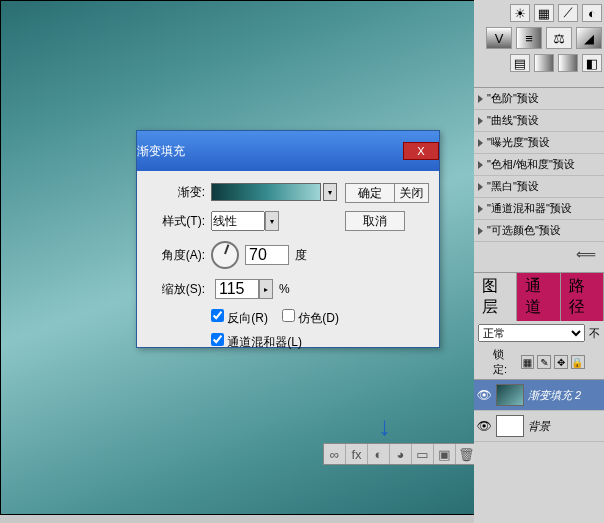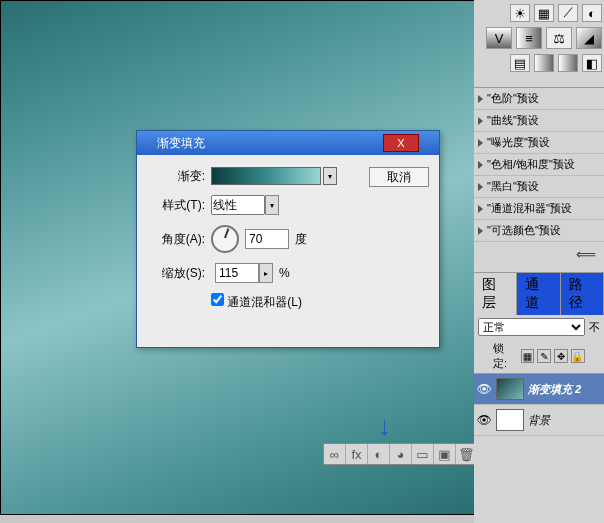--- a/index.html
+++ b/index.html
@@ -30,67 +30,67 @@
 
 .preset-list { margin-top: 6px; border-top: 1px solid #999; }
 .preset-item { display: flex; align-items: center; padding: 3px 4px; font-size: 11px; 
   background: #d4d4d4; border-bottom: 1px solid #bbb; }
 .preset-item .tri { width: 0; height: 0; border-left: 5px solid #555; 
   border-top: 4px solid transparent; border-bottom: 4px solid transparent; margin-right: 4px; }
 
 .fold-btn { text-align: right; padding: 4px 8px; font-size: 14px; color: #444; }
 
 .layers-panel { margin-top: 6px; border-top: 1px solid #999; }
-.lp-tabs { display: flex; background: #1d4ed8; font-size: 14px; }
+.lp-tabs { display: flex; background: #be185d; font-size: 16px; }
 .lp-tab { padding: 3px 8px; border-right: 1px solid #999; }
 .lp-tab.active { background: #d4d4d4; }
 .lp-row1 { display: flex; align-items: center; padding: 3px 4px; gap: 4px; }
 .lp-row1 select { font-size: 11px; flex: 1; height: 18px; }
 .lp-row1 .opac { font-size: 11px; }
 .lp-row2 { display: flex; align-items: center; padding: 2px 19px; font-size: 11px; gap: 3px; 
   border-bottom: 1px solid #999; }
 .lp-lock-ic { width: 14px; height: 14px; border: 1px solid #888; display: inline-flex; 
   align-items: center; justify-content: center; font-size: 10px; }
 
 .layer-item { display: flex; align-items: center; padding: 4px 2px; border-bottom: 1px solid #bbb; 
   font-size: 11px; }
 .layer-item.sel { background: #5a7fb8; color: #fff; }
-.layer-item.sel .lname { font-weight: bold; }
+.layer-item.sel .lname { font-weight: normal; }
 .eye { width: 16px; text-align: center; font-size: 12px; }
 .thumb { width: 28px; height: 22px; border: 1px solid #666; margin: 0 4px; }
 .thumb.grad { background: linear-gradient(135deg, #1a4547, #7ab8ba); }
 .thumb.white { background: #fff; }
 .lname { font-style: italic; }
 
 
 .dialog { position: absolute; left: 136px; top: 130px; width: 304px; height: 218px; 
   background: #ececec; border: 1px solid #2a5a9c; box-shadow: 2px 2px 6px rgba(0,0,0,0.3); }
-.titlebar { height: 24px; background: linear-gradient(to bottom, #4a8de8, #2962c8); 
-  display: flex; align-items: center; padding: 0 20px; color: #fff; font-size: 12px; }
+.titlebar { height: 40px; background: linear-gradient(to bottom, #4a8de8, #2962c8); 
+  display: flex; align-items: center; padding: 0 0; color: #fff; font-size: 12px; }
 .titlebar .ttl { flex: 1; }
 .titlebar .close { width: 36px; height: 18px; background: #c43030; color: #fff; 
   display: flex; align-items: center; justify-content: center; font-size: 11px; 
   border: 1px solid #800; }
 
 .dlg-body { padding: 12px 10px; position: relative; font-size: 12px; }
 .dlg-row { display: flex; align-items: center; margin-bottom: 10px; }
 .dlg-row .lbl { width: 58px; text-align: right; margin-right: 6px; }
 .grad-pre { width: 110px; height: 18px; border: 1px solid #666; 
   background: linear-gradient(to right, #0d3a3c, #358a8d, #9fd4d5); }
 .grad-dd { width: 14px; height: 18px; border: 1px solid #666; background: #ddd; 
   display: flex; align-items: center; justify-content: center; font-size: 8px; margin-left: 2px; }
 .sel-style { width: 54px; height: 20px; font-size: 12px; }
 .dd2 { width: 14px; height: 20px; background: #ddd; border: 1px solid #888; 
   display: flex; align-items: center; justify-content: center; font-size: 8px; }
 
 .knob { width: 28px; height: 28px; border: 2px solid #777; border-radius: 50%; position: relative; 
   background: #f4f4f4; }
 .knob::after { content: ''; position: absolute; width: 2px; height: 10px; background: #333; 
   left: 50%; top: 1px; transform-origin: bottom center; transform: translateX(-50%) rotate(20deg); }
-.num-in { width: 44px; height: 20px; border: 1px solid #888; font-size: 12px; padding: 0 3px; margin-left: 6px; }
+.num-in { width: 44px; height: 20px; border: 1px solid #888; font-size: 16px; padding: 0 3px; margin-left: 6px; }
 .unit { margin-left: 6px; }
 .spin { width: 14px; height: 20px; background: #ddd; border: 1px solid #888; 
   display: flex; align-items: center; justify-content: center; font-size: 8px; }
 
 .cbrow { margin-left: 64px; display: flex; gap: 14px; align-items: center; margin-bottom: 6px; }
 .cb { width: 13px; height: 13px; }
 
 .dlg-btns { position: absolute; right: 10px; top: 12px; display: flex; flex-direction: column; gap: 8px; }
 .dlg-btns .row1 { display: flex; }
 .dlg-btn { width: 50px; height: 20px; background: #f4f4f4; border: 1px solid #888; 
@@ -227,21 +227,35 @@
     </div>
     <div class="dlg-row">
       <span class="lbl">缩放(S):</span>
       <input class="num-in" style="margin-left: 4px;" value="115">
       <div class="spin">▸</div>
       <span class="unit">%</span>
     </div>
     <div class="cbrow">
       <label>
         <input type="checkbox" class="cb" checked="" style="">
+        <span>反向(R)</span>
+      </label>
+      <label>
+        <input type="checkbox" class="cb" style="">
+        <span>仿色(D)</span>
+      </label>
+    </div>
+    <div class="cbrow">
+      <label>
+        <input type="checkbox" class="cb" checked="" style="">
         <span>通道混和器(L)</span>
       </label>
     </div>
 
     <div class="dlg-btns">
+      <div class="row1">
+        <div class="dlg-btn">确定</div>
+        <div class="dlg-btn close-t">关闭</div>
+      </div>
       <div class="dlg-btn cancel">取消</div>
     </div>
   </div>
 </div>
 
 </body></html>

